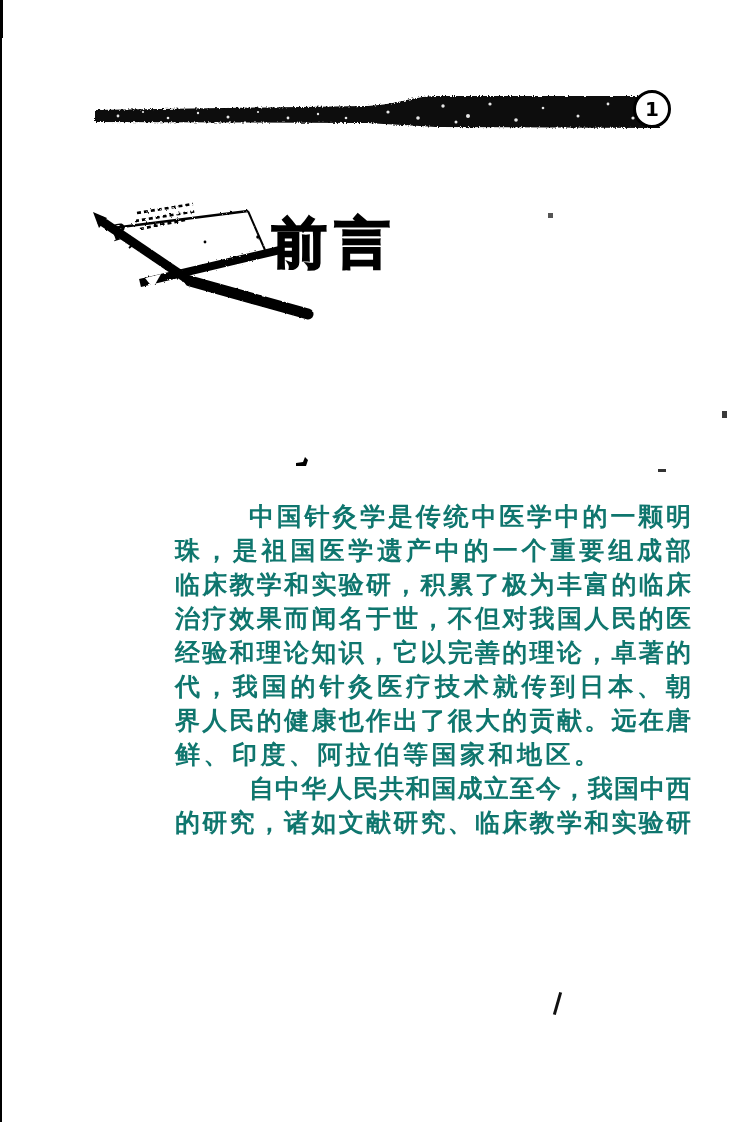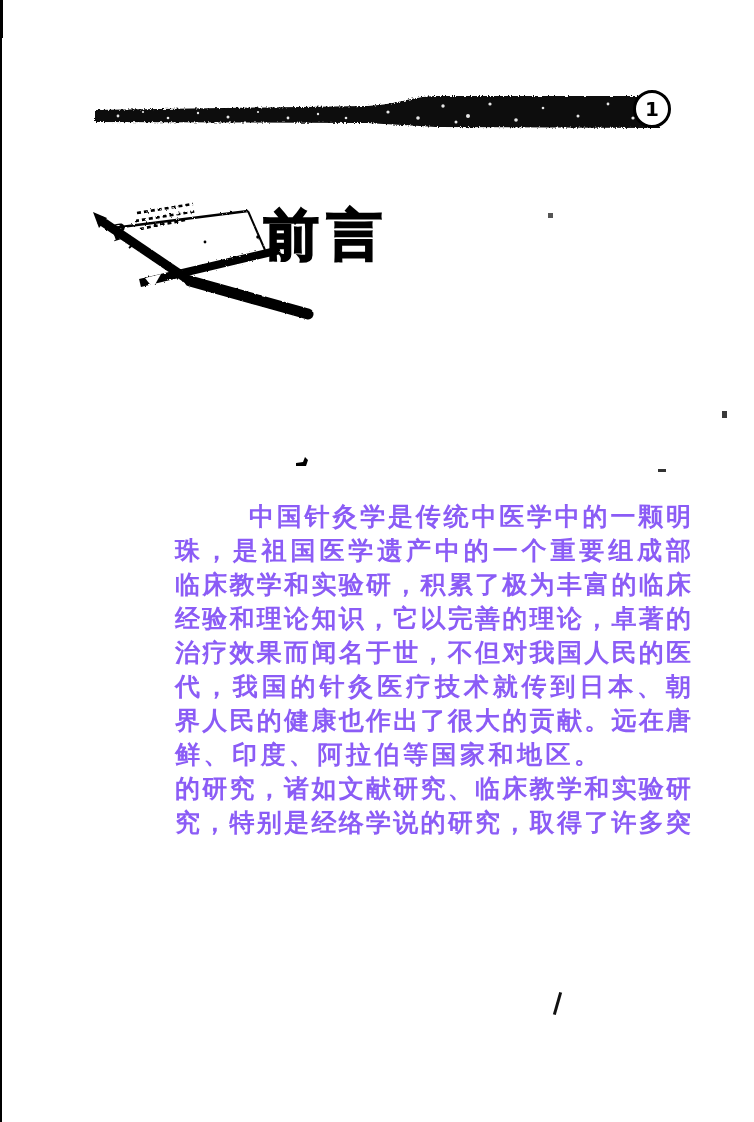--- a/index.html
+++ b/index.html
@@ -20,31 +20,31 @@
     position:absolute;left:633px;top:90px;width:32px;height:32px;
     background:#fff;border:3px solid #000;border-radius:50%;
     display:flex;align-items:center;justify-content:center;
     font-family:"DejaVu Sans","Liberation Sans",sans-serif;
     font-weight:bold;font-size:20px;color:#000;
   }
 
   
   .title-drawing{position:absolute;left:85px;top:190px;width:238px;height:134px;}
   .page-title{
-    position:absolute;left:256px;top:200px;margin:8px;
+    position:absolute;left:256px;top:200px;margin:16px;
     font-family:"DejaVu Sans","Liberation Sans",sans-serif;
     font-size:55px;font-weight:bold;color:#000;
     letter-spacing:8px;line-height:1;
     -webkit-text-stroke:2px #000;
   }
 
   
   .body-text{
     position:absolute;left:175px;top:500px;width:516px;
-    color:#8b5cf6;
+    color:#0f766e;
   }
   .line{
     height:34px;line-height:34px;
     font-size:25px;font-weight:bold;
     white-space:nowrap;
     text-align:justify;
     text-align-last:justify;
   }
   .line.indent{text-indent:74px;}
   .line.para-end{text-align-last:left;letter-spacing:3.5px;}
@@ -135,27 +135,27 @@
       <text x="28" y="50" font-family="Liberation Serif, serif" font-size="24" font-weight="bold" fill="#000" transform="rotate(-18 33 48)">R</text>
       <path d="M44,52 l7,6 M51,52 l-7,6" stroke="#000" stroke-width="1.8"></path>
     </g>
   </svg>
   <h1 class="page-title">前言</h1>
 
   <div class="body-text">
     <div class="line indent">中国针灸学是传统中医学中的一颗明</div>
     <div class="line">珠，是祖国医学遗产中的一个重要组成部</div>
     <div class="line">临床教学和实验研，积累了极为丰富的临床</div>
+    <div class="line">治疗效果而闻名于世，不但对我国人民的医</div>
     <div class="line">经验和理论知识，它以完善的理论，卓著的</div>
-    <div class="line">治疗效果而闻名于世，不但对我国人民的医</div>
     <div class="line">代，我国的针灸医疗技术就传到日本、朝</div>
     <div class="line">界人民的健康也作出了很大的贡献。远在唐</div>
     <div class="line para-end">鲜、印度、阿拉伯等国家和地区。</div>
+    <div class="line indent">自中华人民共和国成立至今，我国中西</div>
     <div class="line">的研究，诸如文献研究、临床教学和实验研</div>
-    <div class="line">究，特别是经络学说的研究，取得了许多突</div>
   </div>
 
   <div class="speck sp-a"></div>
   <div class="speck sp-b"></div>
   <div class="speck sp-c"></div>
   <svg class="mark-comma" viewBox="0 0 18 16" xmlns="http://www.w3.org/2000/svg">
     <path d="M1,10 L8,9 L10,4 L13,7 L11,13 L1,13 Z" fill="#000"></path>
   </svg>
   <div class="pen-mark"></div>
 

